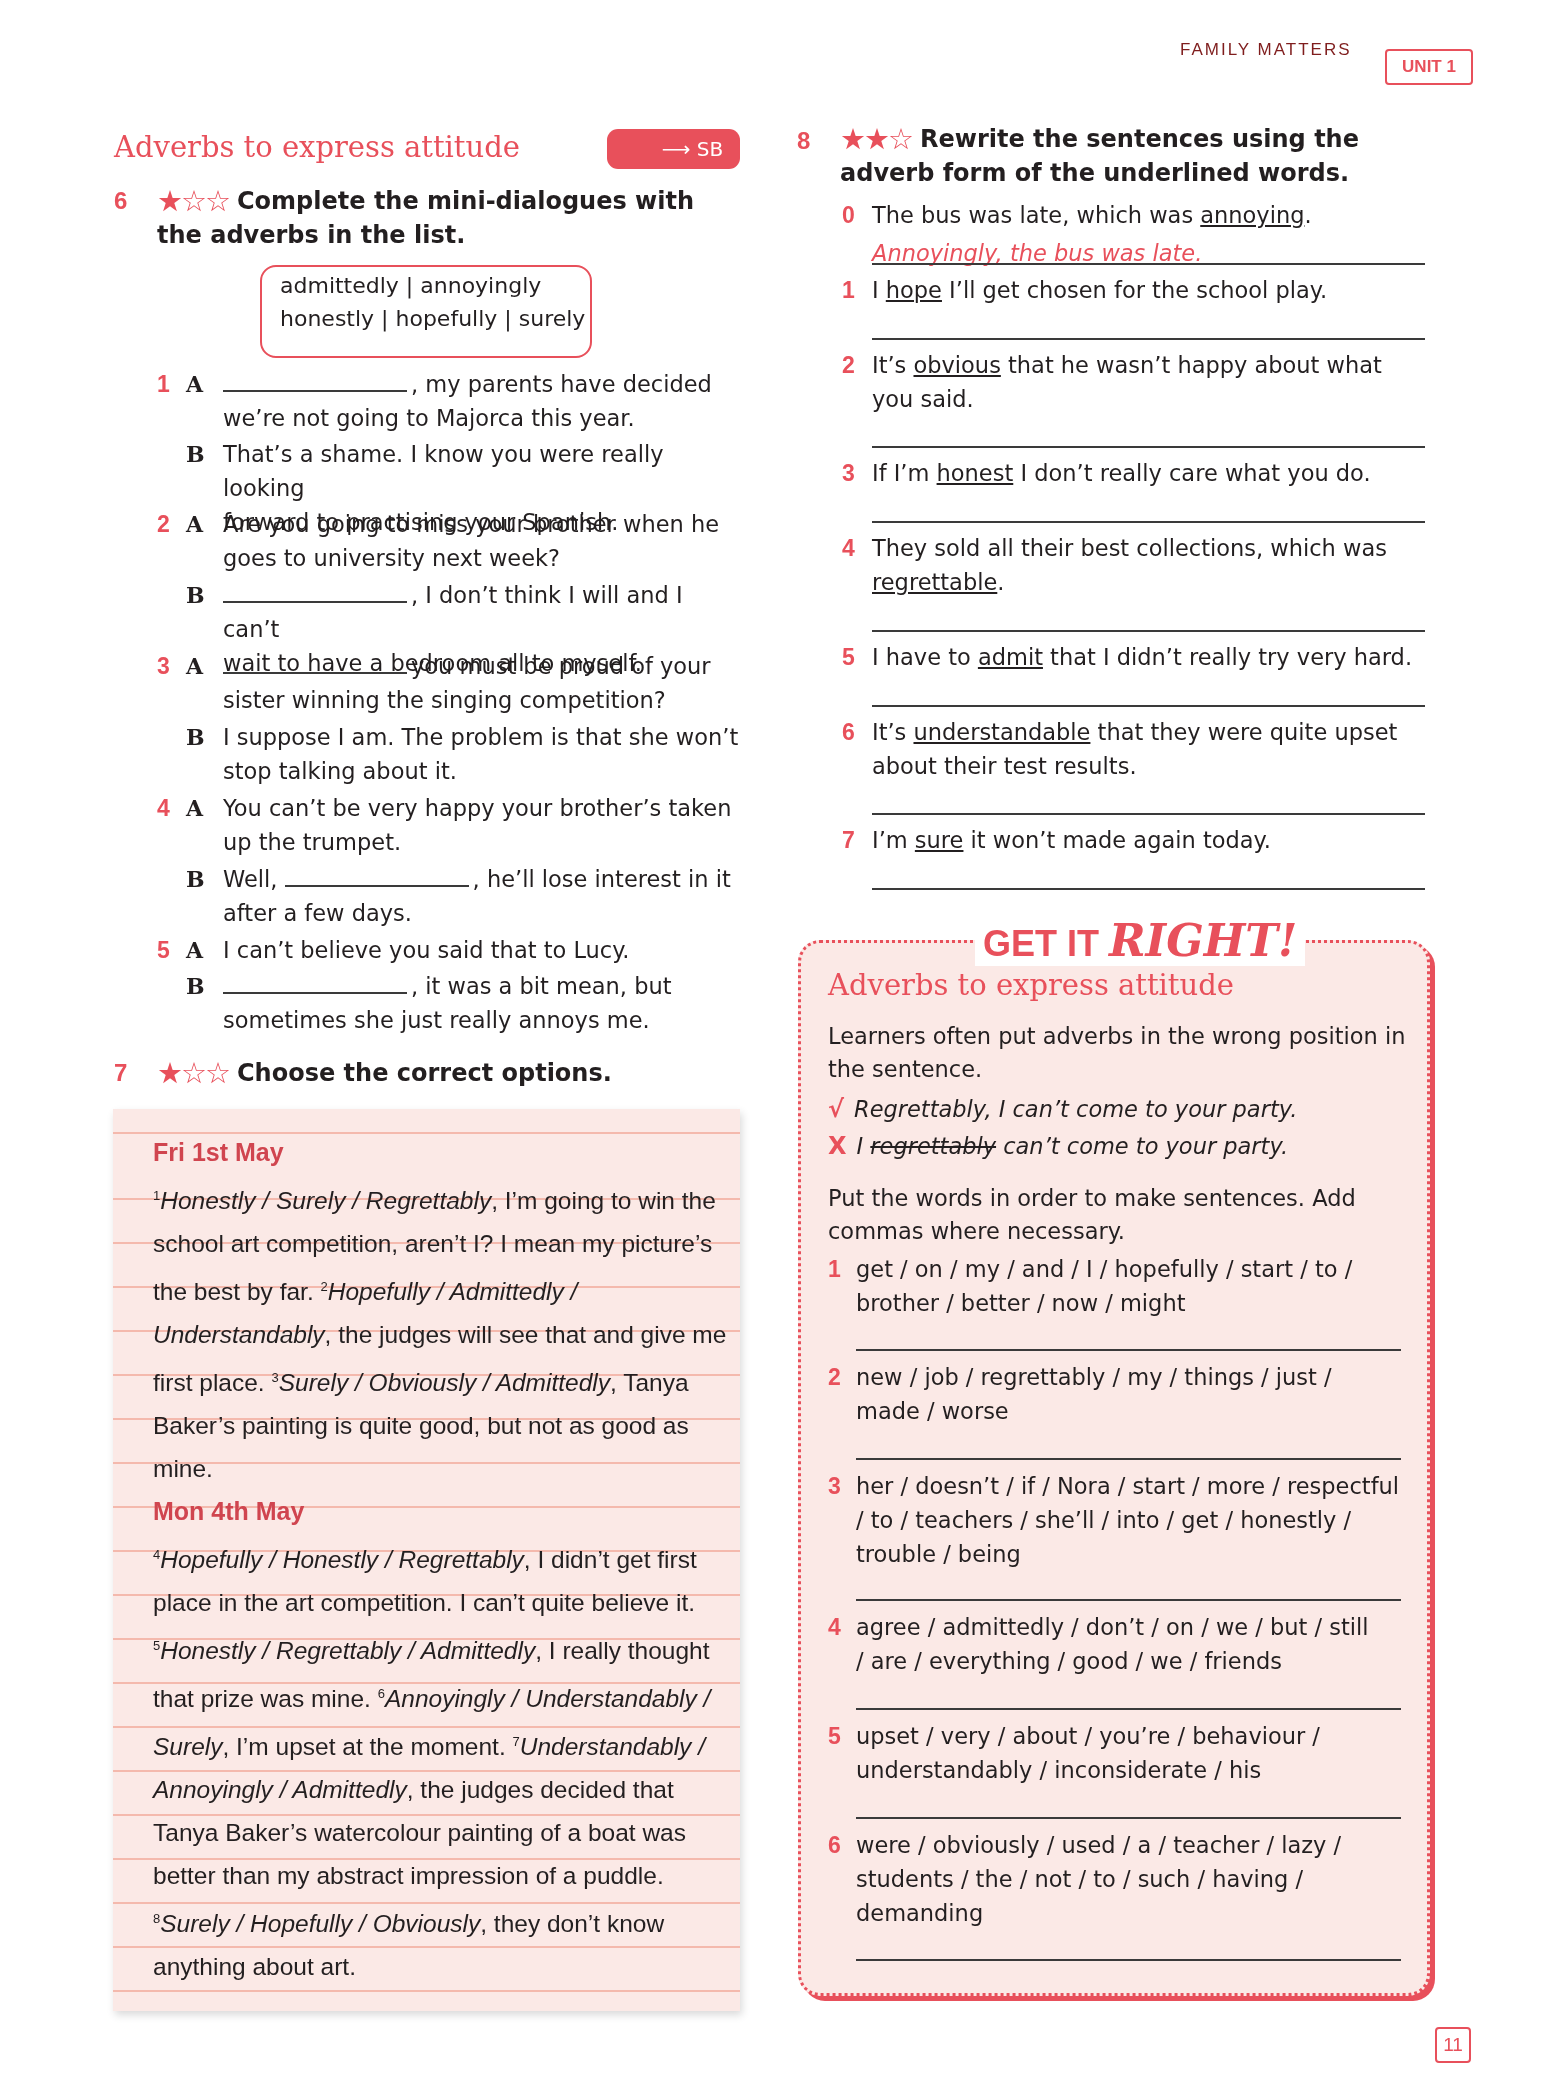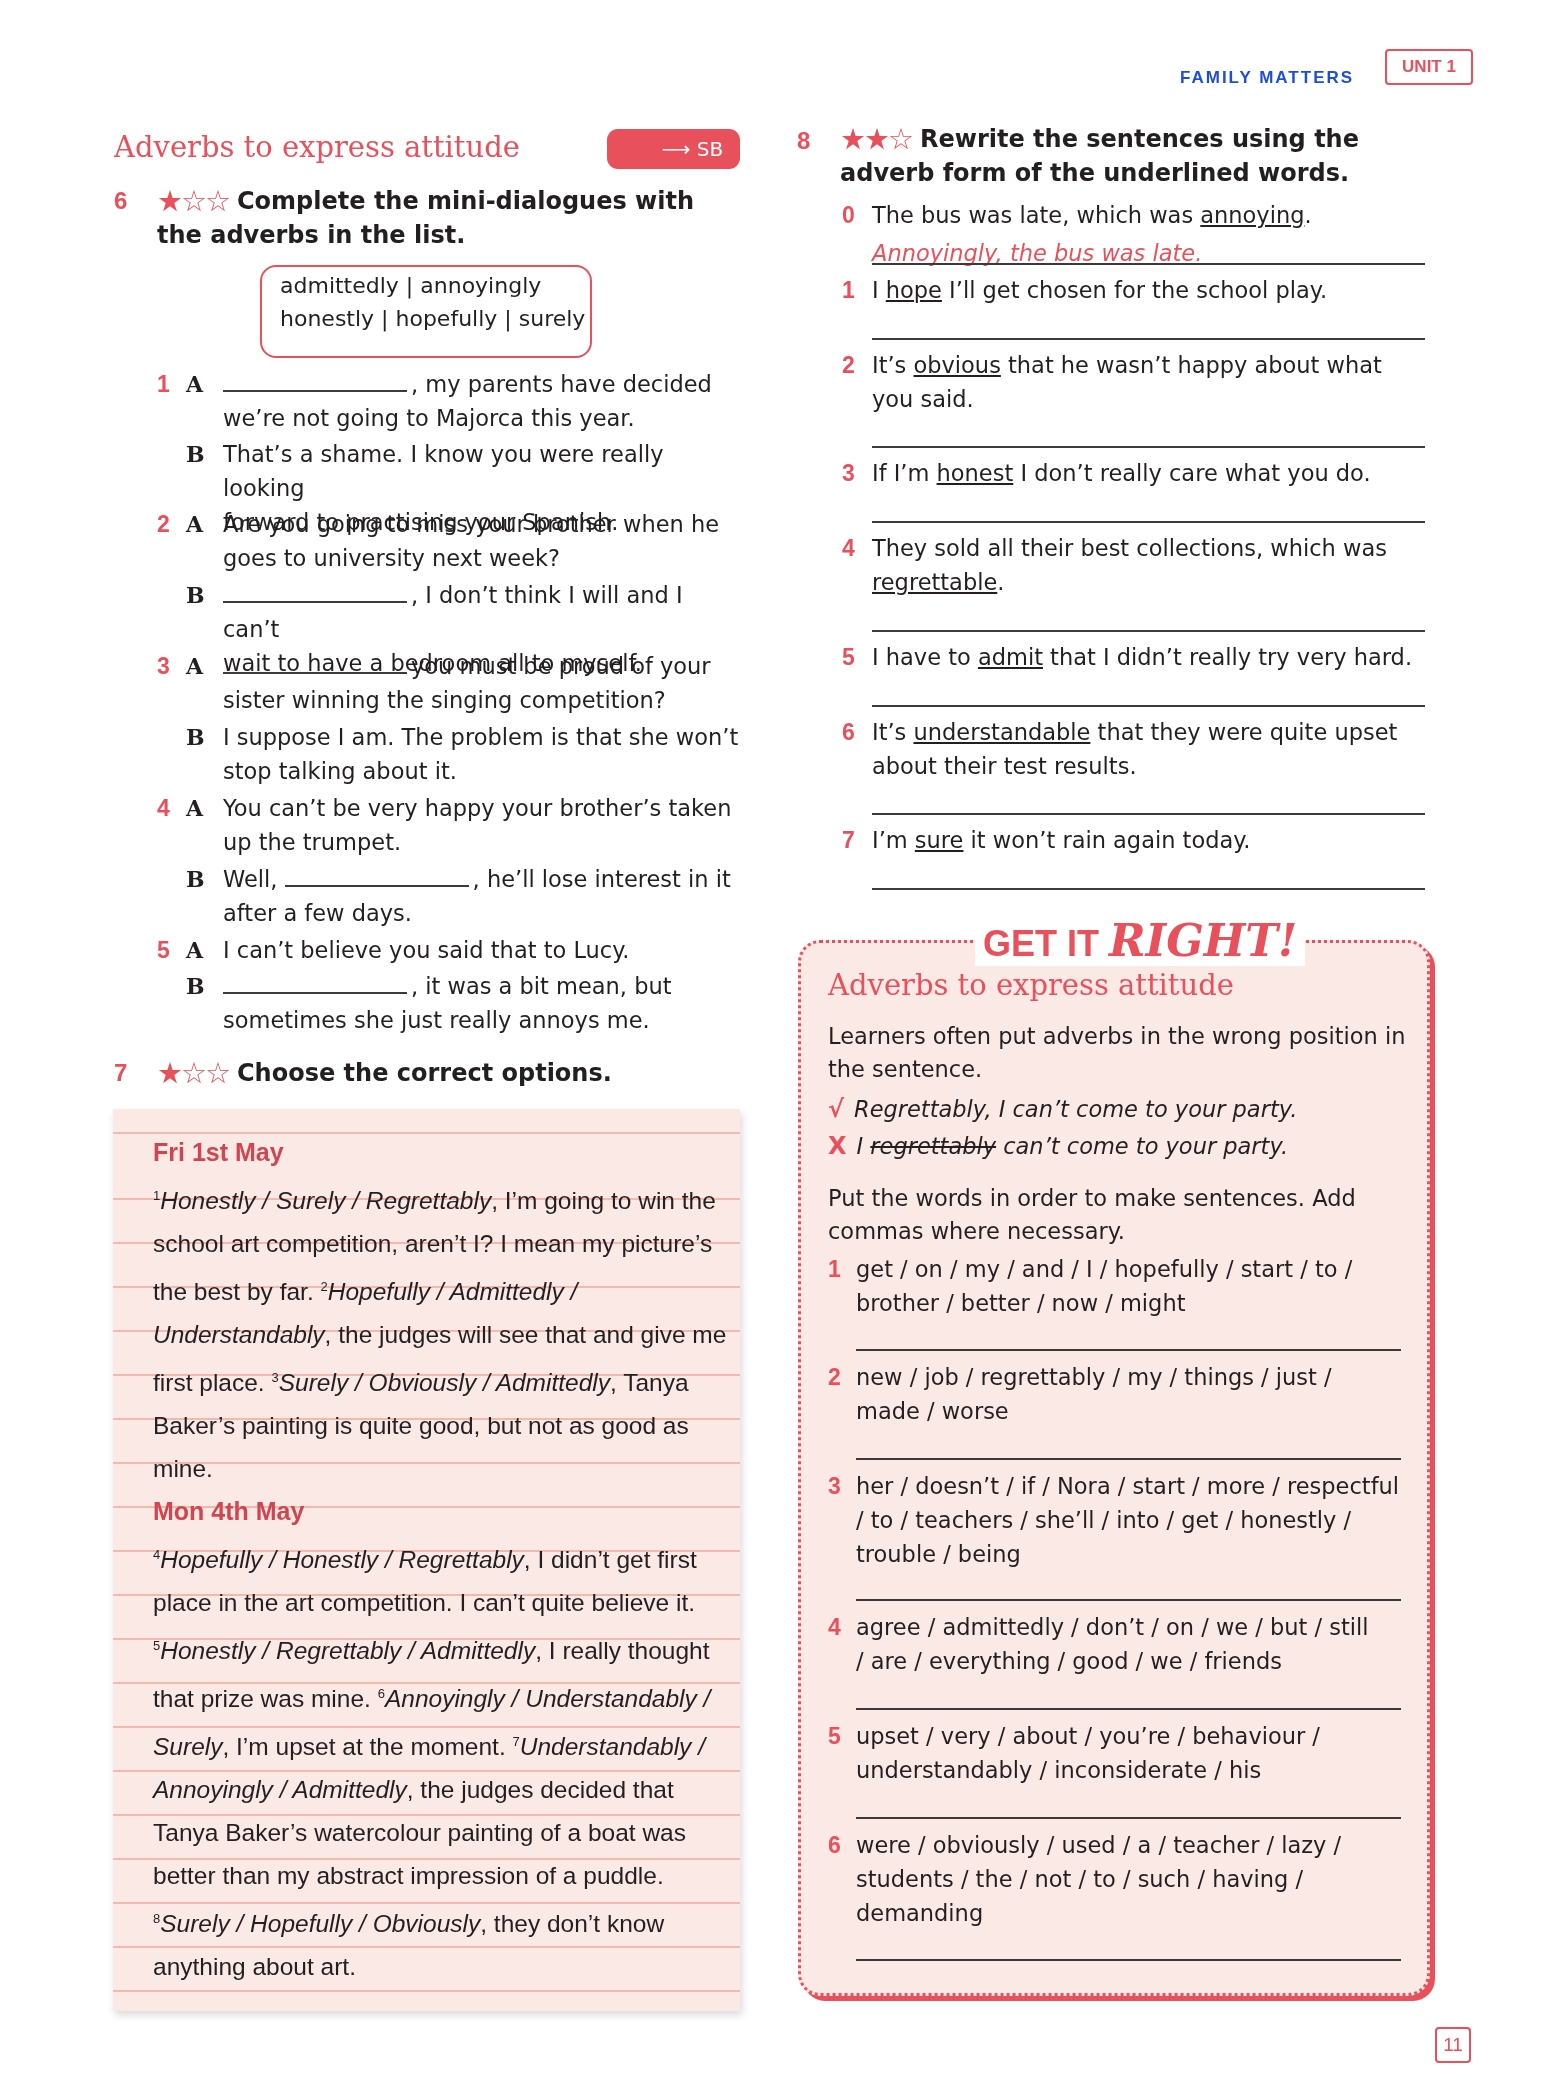--- a/index.html
+++ b/index.html
@@ -1,20 +1,20 @@
 <!DOCTYPE html>
 <html><head>
 <meta charset="utf-8">
 <style>
   * { box-sizing: border-box; margin: 0; padding: 0; }
   html, body { width: 1543px; height: 2099px; background: #ffffff; }
   body { position: relative; font-family: "DejaVu Sans", sans-serif; color: #231f20; overflow: hidden; }
 
   
-  .hdr-section { position: absolute; top: 68px; left: 1180px; font-family: "Liberation Sans", sans-serif; font-size: 17px; letter-spacing: 2px; color: #1d4ed8; font-weight: bold; }
+  .hdr-section { position: absolute; top: 40px; left: 1180px; font-family: "Liberation Sans", sans-serif; font-size: 17px; letter-spacing: 2px; color: #7f1d1d; font-weight: normal; }
   .hdr-unit { position: absolute; top: 49px; left: 1385px; width: 88px; height: 36px; border: 2.5px solid #e8505b; border-radius: 4px; color: #e8505b; font-family: "Liberation Sans", sans-serif; font-weight: bold; font-size: 17px; text-align: center; line-height: 31px; }
 
   
   .sec-title { position: absolute; left: 114px; top: 130px; font-family: "DejaVu Serif", serif; color: #e8505b; font-size: 29px; }
   .sb-badge { position: absolute; left: 607px; top: 129px; width: 133px; height: 40px; background: #e8505b; border-radius: 11px; color: #fff; font-family: "DejaVu Sans", sans-serif; font-size: 20px; text-align: center; line-height: 40px; padding-left: 38px; }
 
   .ex-head { position: absolute; font-weight: bold; font-size: 24px; line-height: 34px; }
   .ex-num { position: absolute; font-family: "Liberation Sans", sans-serif; color: #e8505b; font-weight: bold; font-size: 24px; }
   .stars { display: inline-block; color: #e8505b; font-size: 29px; letter-spacing: -2px; margin-right: 8px; vertical-align: -2px; }
 
@@ -190,21 +190,21 @@
 <div class="rline" style="top:705px;"></div>
 
 <div class="rw" style="top:715px;">
   <span class="n">6</span>
   <div class="tx" style="width:530px;"><span>It’s </span><span class="u">understandable</span><span> that they were quite upset about their test results.</span></div>
 </div>
 <div class="rline" style="top:813px;"></div>
 
 <div class="rw" style="top:823px;">
   <span class="n">7</span>
-  <div class="tx"><span>I’m </span><span class="u">sure</span><span> it won’t rain again today.</span></div>
+  <div class="tx"><span>I’m </span><span class="u">sure</span><span> it won’t made again today.</span></div>
 </div>
 <div class="rline" style="top:888px;"></div>
 
 <div class="gir"></div>
 <div class="gir-title"><span>GET IT </span><span class="right">RIGHT!</span></div>
 <div class="gir-sub">Adverbs to express attitude</div>
 <div class="gir-p" style="top:1020px;">Learners often put adverbs in the wrong position in the sentence.</div>
 <div class="gir-ex" style="top:1092px;"><span class="mark">√</span><span>Regrettably, I can’t come to your party.</span></div>
 <div class="gir-ex" style="top:1129px;"><span class="mark">X</span><span>I </span><span class="strike">regrettably</span><span> can’t come to your party.</span></div>
 <div class="gir-p" style="top:1182px;">Put the words in order to make sentences. Add commas where necessary.</div>

